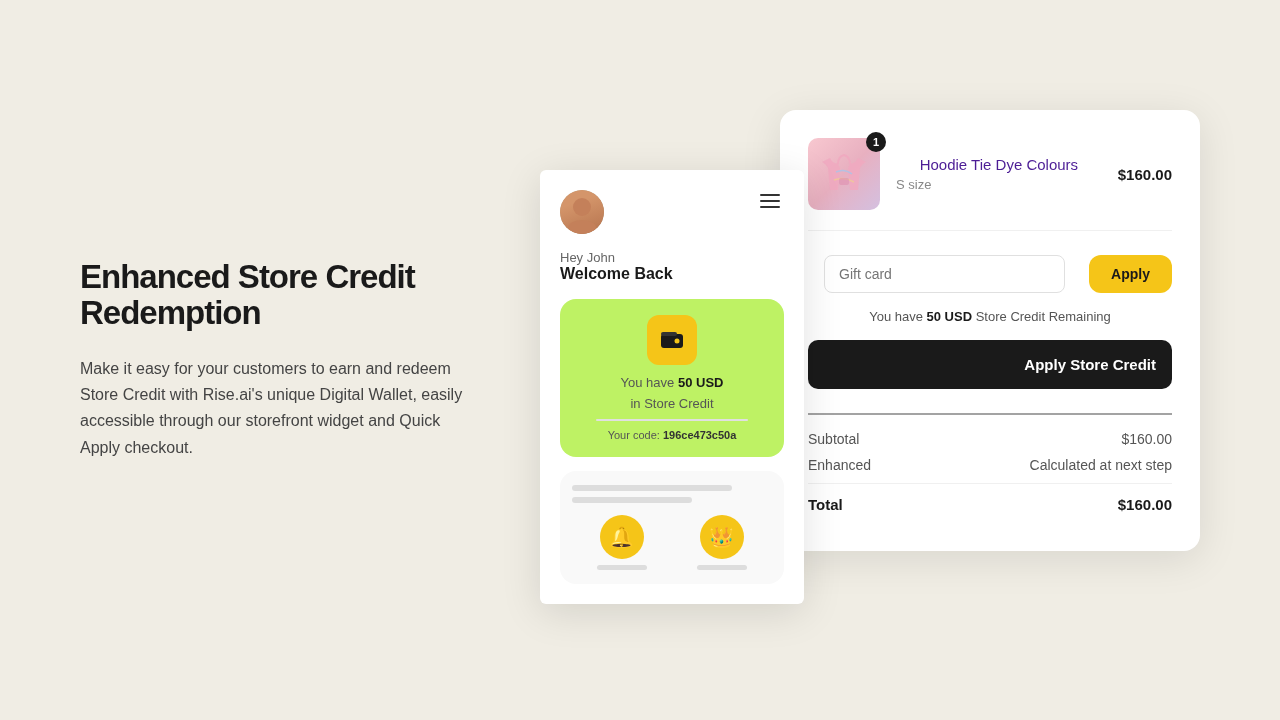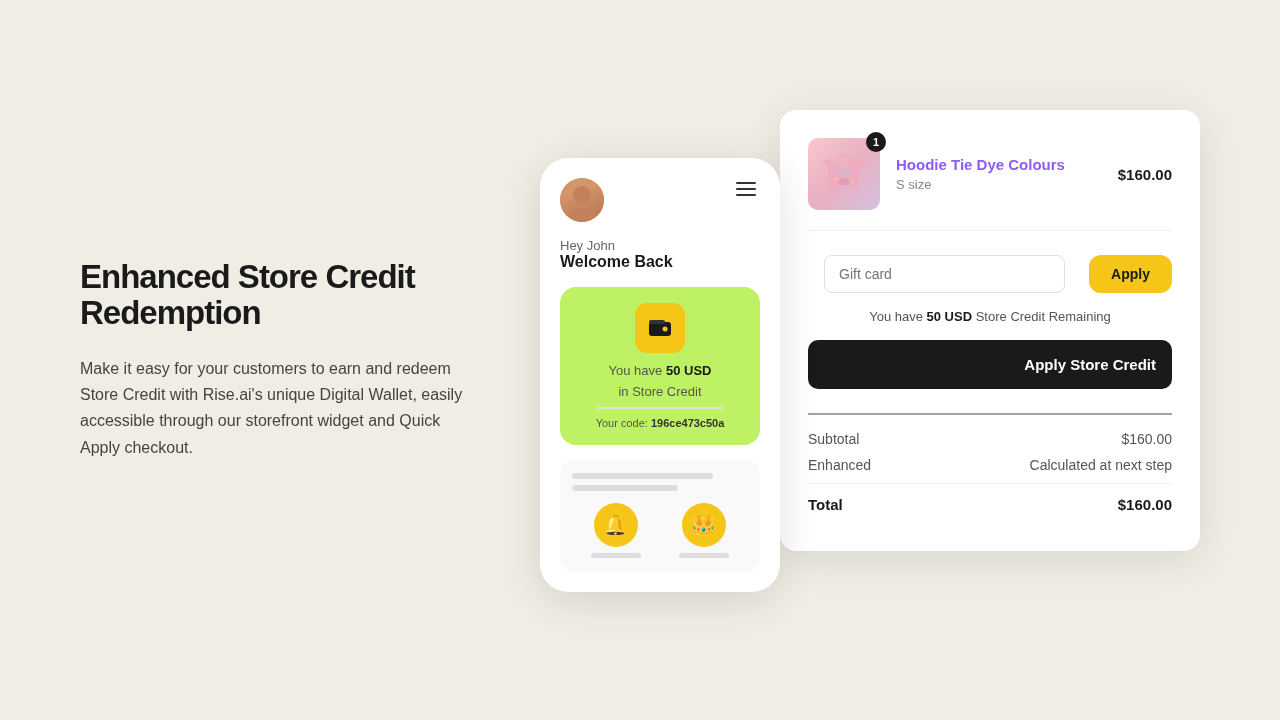--- a/index.html
+++ b/index.html
@@ -49,27 +49,27 @@
       display: flex;
       align-items: flex-start;
       gap: 0;
       position: relative;
       height: 500px;
     }
 
     
     .mobile-card {
       background: #fff;
-      border-radius: 28px;
-      width: 240px;
+      border-radius: 6px;
+      width: 264px;
       box-shadow: 0 8px 40px rgba(0,0,0,0.12);
       padding: 20px;
       position: absolute;
       left: 0;
-      top: 48px;
+      top: 60px;
       z-index: 2;
     }
 
     .mobile-header {
       display: flex;
       justify-content: space-between;
       align-items: flex-start;
       margin-bottom: 16px;
     }
 
@@ -319,23 +319,24 @@
       width: 52px;
       height: 52px;
     }
 
     .product-info {
       flex: 1;
     }
 
     .product-name {
       font-size: 15px;
-      font-weight: 700;
-      color: #8b5cf6;
+      font-weight: 400;
+      color: #4c1d95;
       margin-bottom: 4px;
+      text-align: center;
     }
 
     .product-size {
       font-size: 13px;
       color: #888;
     }
 
     .product-price {
       font-size: 15px;
       font-weight: 600;

